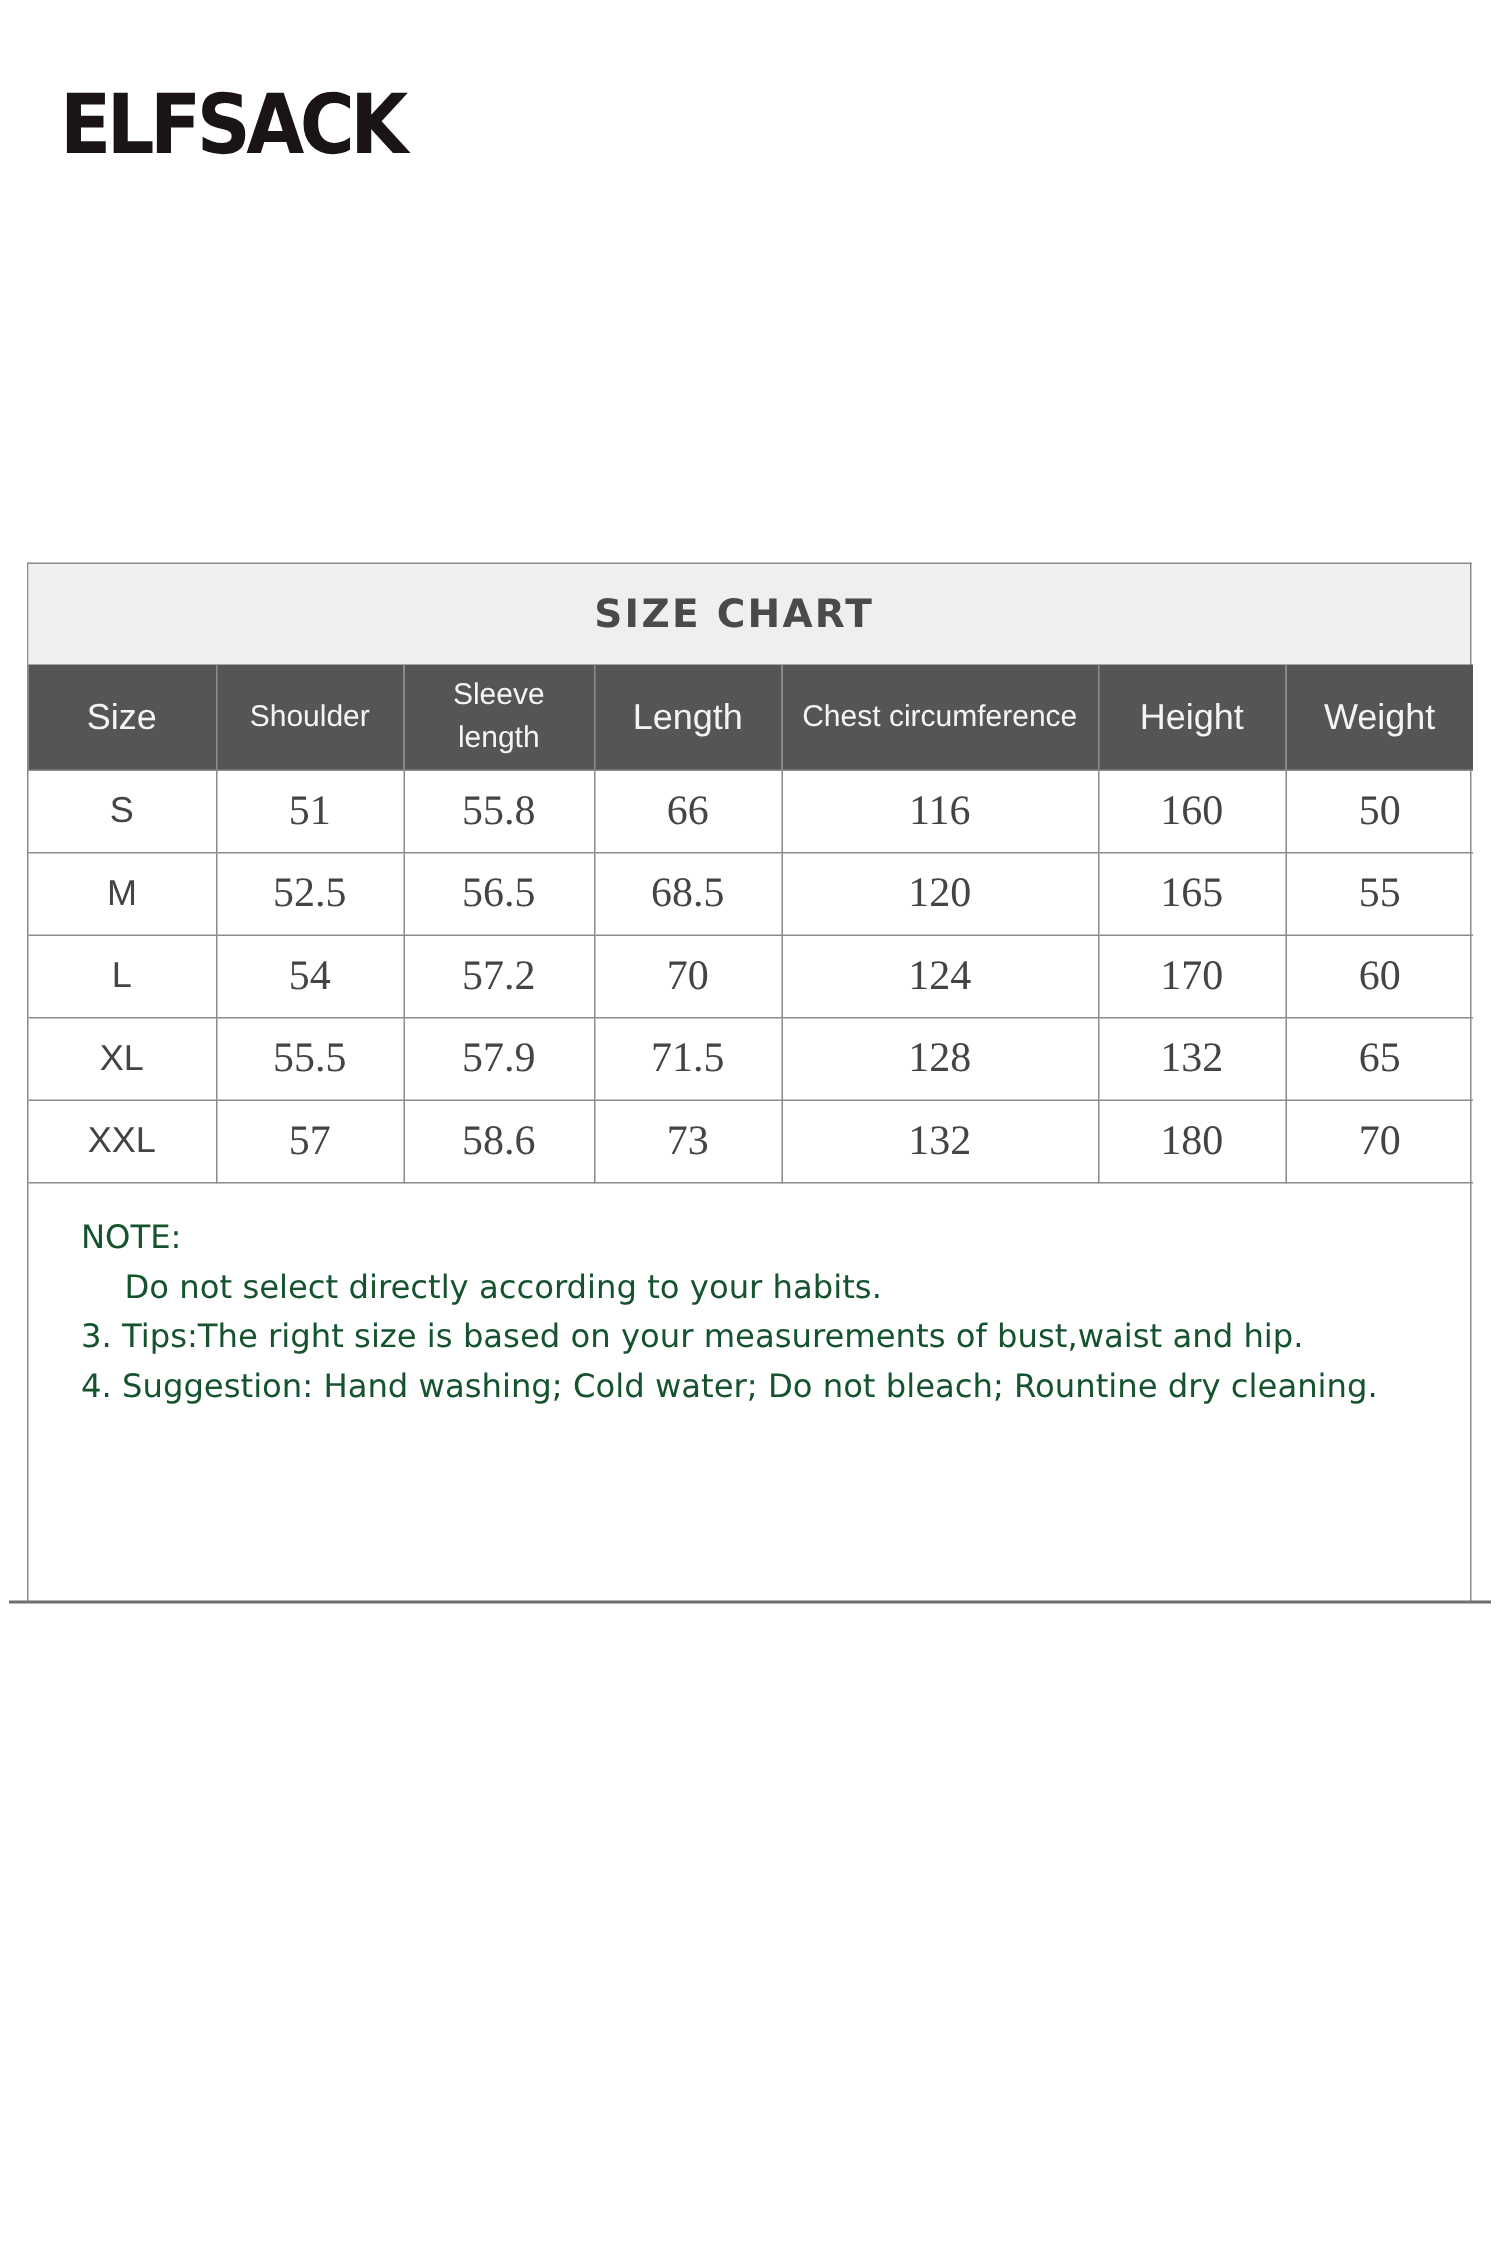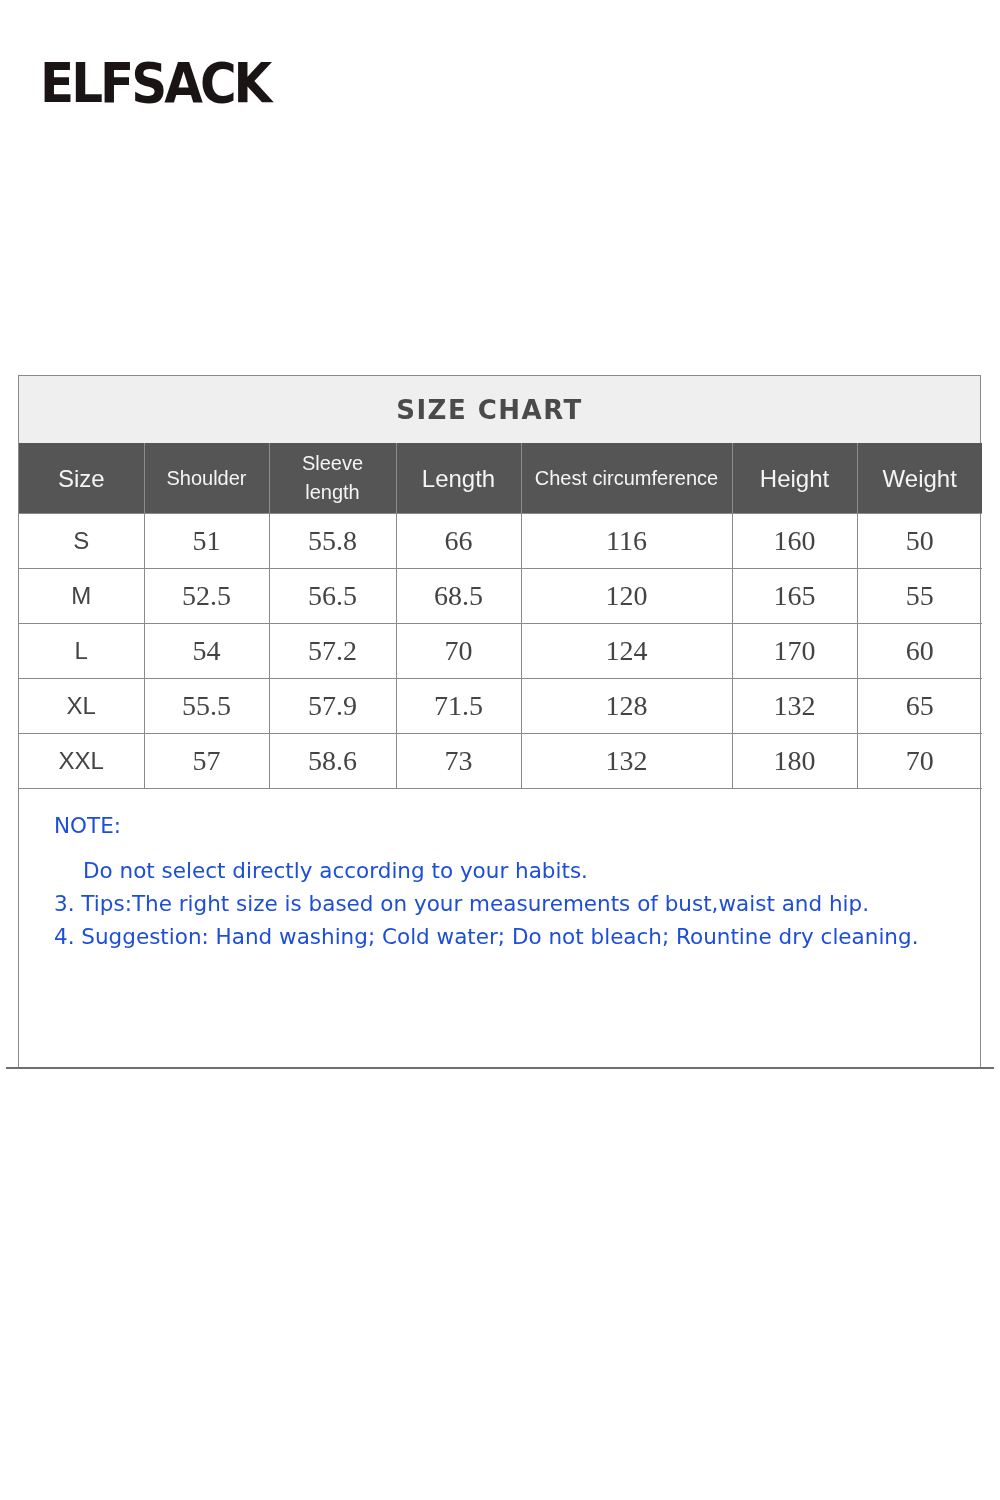--- a/index.html
+++ b/index.html
@@ -45,23 +45,23 @@
     height: 54px; border: 1px solid #8a8a8a; text-align: center; padding: 0;
     font-family: "Liberation Serif", "DejaVu Serif", serif; font-size: 28px; color: #444;
   }
   table.size-table td.size-col {
     font-family: "Liberation Sans", sans-serif; font-size: 24px;
   }
   table.size-table td:first-child { border-left: none; }
   table.size-table td:last-child { border-right: none; }
   .notes {
     padding: 20px 0 0 35px; font-family: "DejaVu Sans", sans-serif; font-size: 21.5px;
-    line-height: 33px; color: #1d4ed8;
+    line-height: 33px; color: #14532d;
   }
-  .notes .indent { padding-left: 29px; margin-top: 12px; }
+  .notes .indent { padding-left: 29px; }
 </style>
 </head>
 <body>
 
 <div class="logo">
   <span class="logo-text">ELFSACK</span>
 </div>
 
 <div class="chart">
   <div class="title-bar">

